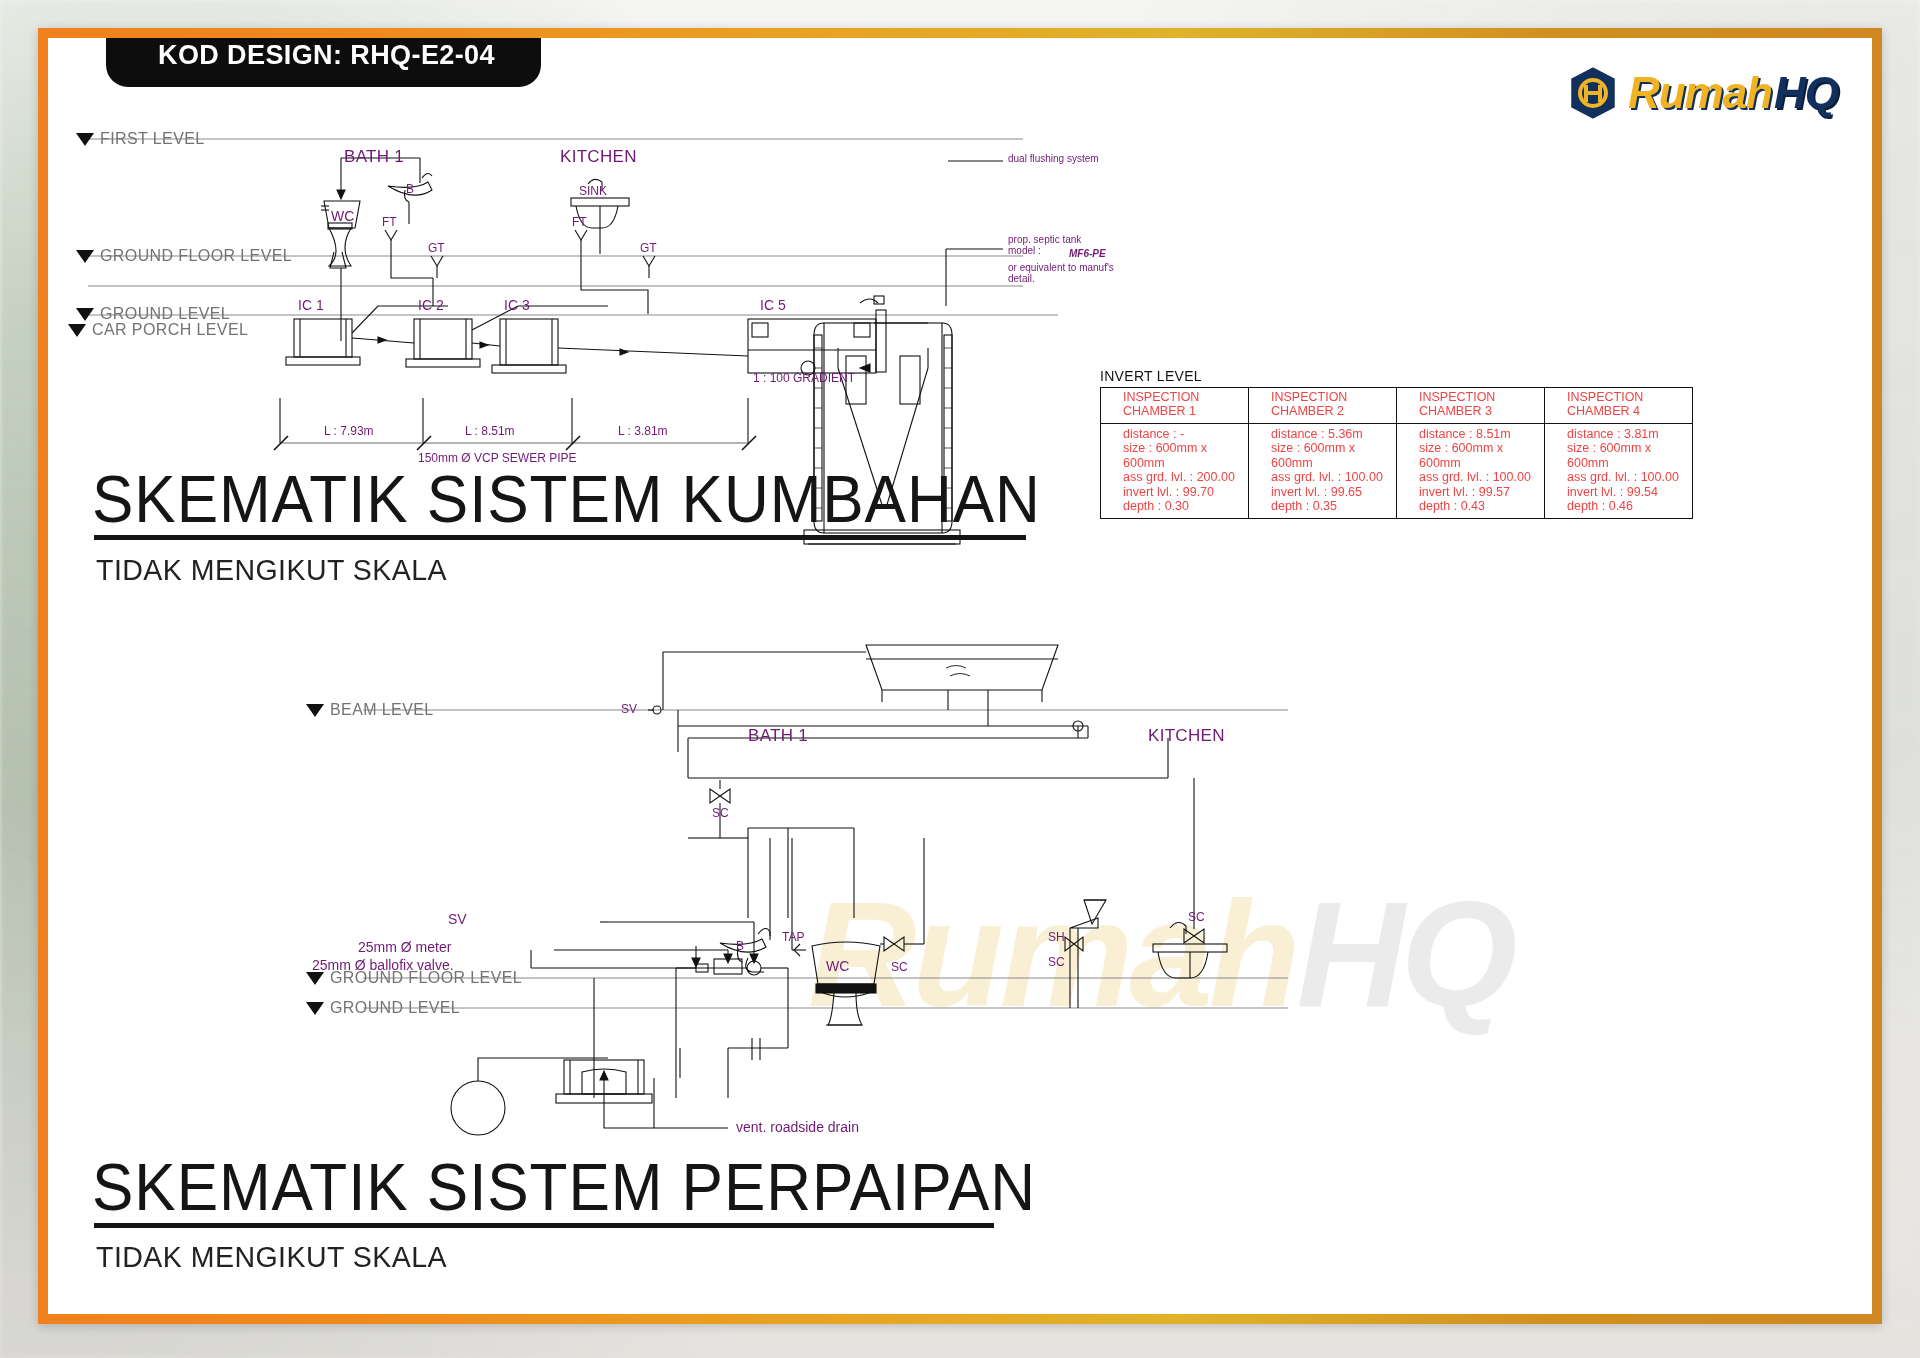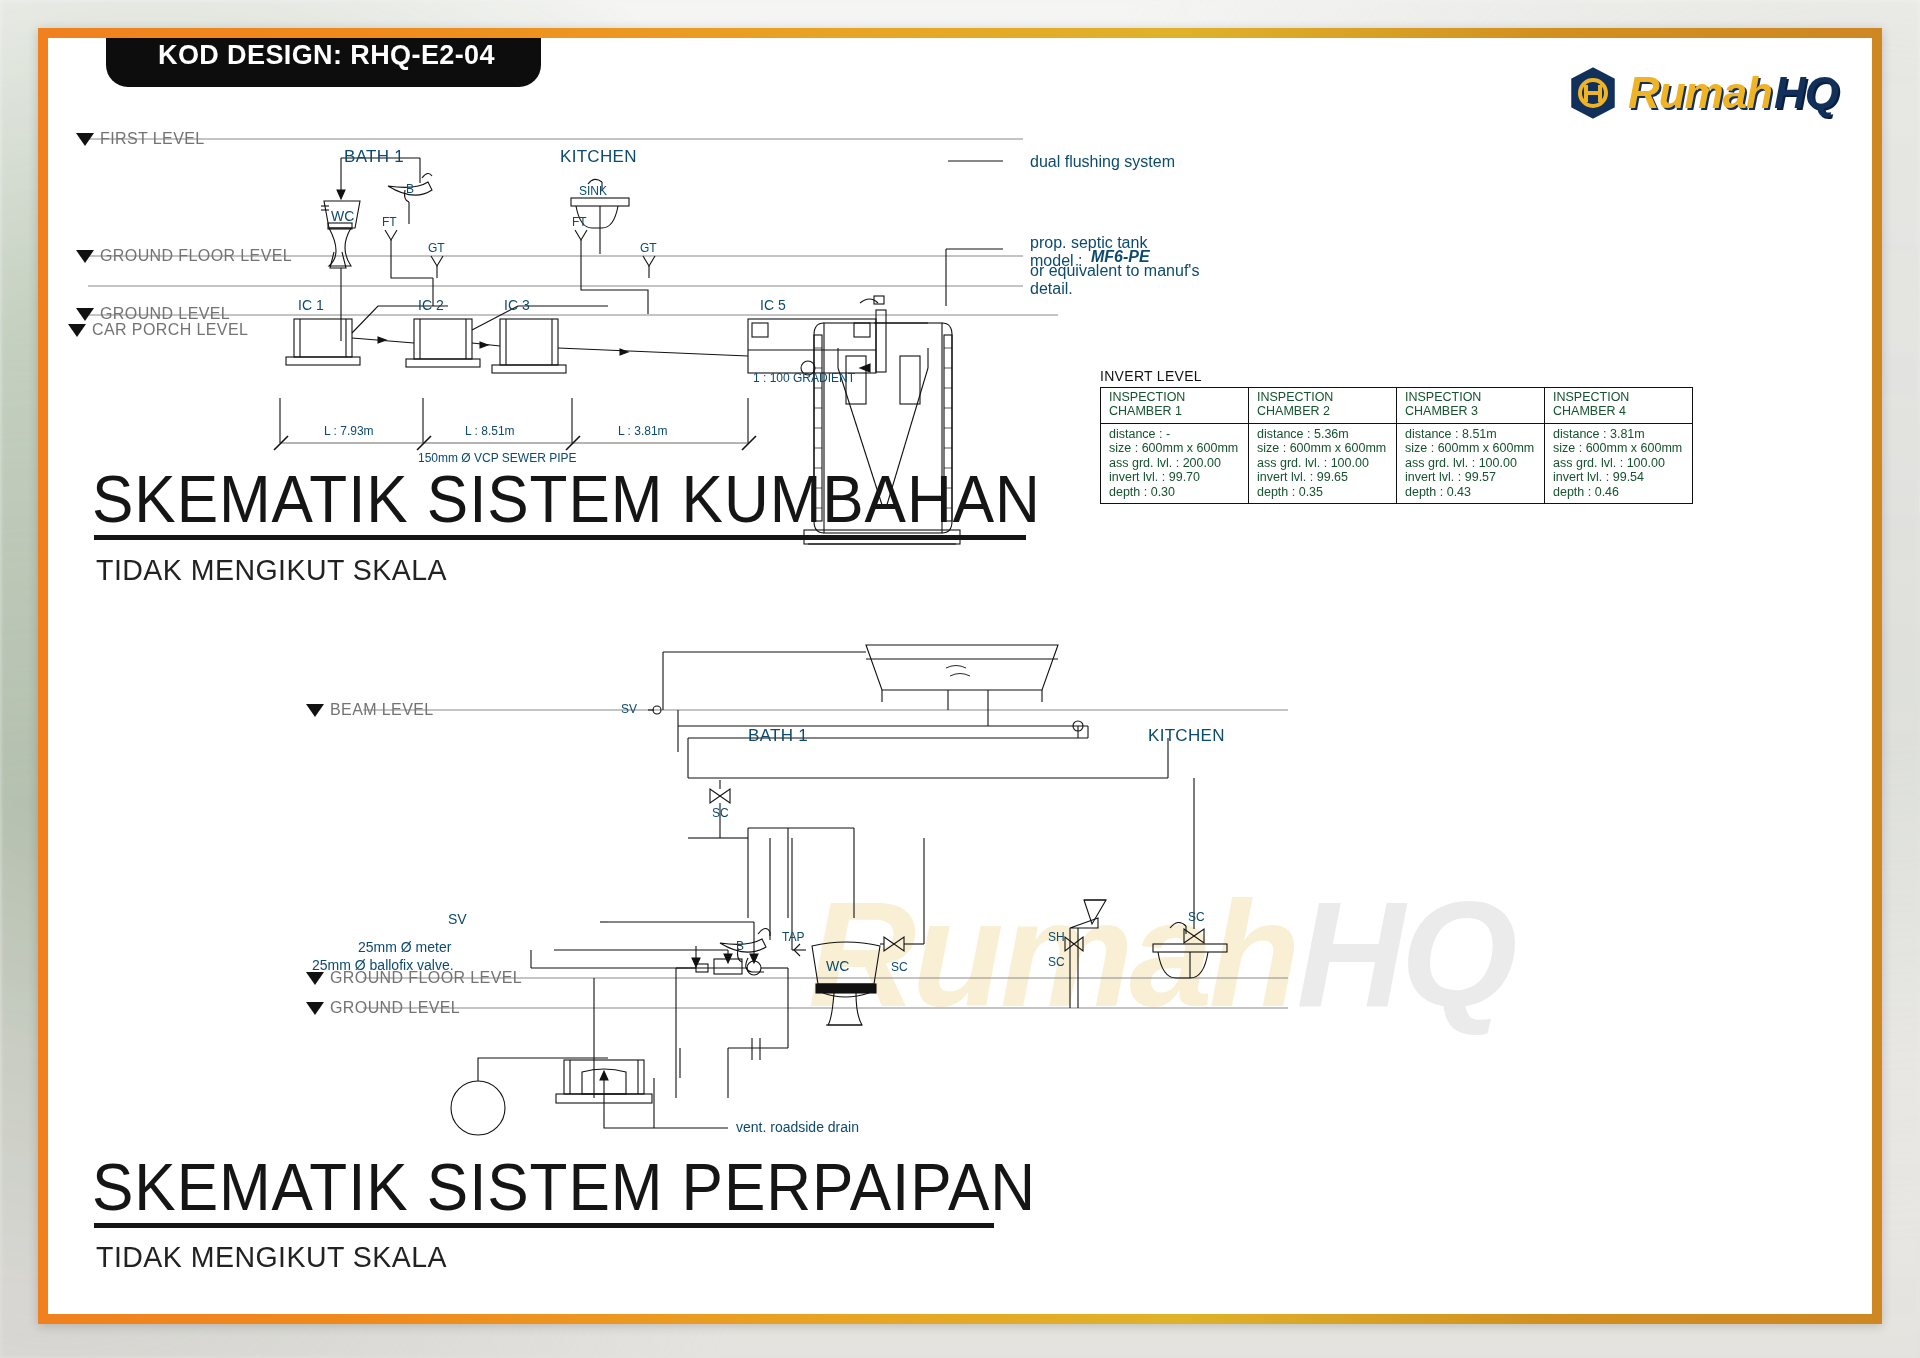--- a/index.html
+++ b/index.html
@@ -90,47 +90,47 @@
     position:absolute; z-index:4; height:5px; background:#151515;
   }
   .sect-sub {
     position:absolute; z-index:4;
     font-size: 30px; color:#222; letter-spacing:.5px;
     transform: scaleX(.95); transform-origin:left center;
     white-space:nowrap;
   }
 
   
-  .lbl { position:absolute; z-index:4; color:#0c4a6e; white-space:nowrap;
+  .lbl { position:absolute; z-index:4; color:#701a75; white-space:nowrap;
          font-family:"Liberation Sans", sans-serif; }
   .lbl.sm  { font-size: 12px; }
   .lbl.md  { font-size: 14px; }
   .lbl.lg  { font-size: 17px; letter-spacing:.3px;}
-  .lbl.note{ font-size: 16px; line-height: 1.12; white-space: pre-line; margin-left: 22px; }
+  .lbl.note{ font-size: 10px; line-height: 1.12; white-space: pre-line; }
   .lbl.b   { font-weight:700; font-style:italic; }
 
   
   .lvl { position:absolute; z-index:4; display:flex; align-items:center; gap:6px; }
   .lvl .tri {
     width:0;height:0;border-left:9px solid transparent;border-right:9px solid transparent;
     border-top:13px solid #111;
   }
   .lvl .txt { font-size:16px; letter-spacing:.4px; color:#737373; }
 
   
   .tbl-wrap { position:absolute; z-index:4; }
   .tbl-cap { font-size:14px; color:#111; margin-bottom:3px; letter-spacing:.3px;}
   table.invert { border-collapse: collapse; }
   table.invert td {
     border: 1px solid #111;
-    padding: 3px 5px 4px 8px;
+    padding: 3px 5px 4px 22px;
     vertical-align: top;
     font-size: 12.5px;
     line-height: 1.16;
-    color:#14532d;
+    color:#ef4444;
     white-space: pre-line;
     width: 148px;
   }
   table.invert td.head { line-height:1.1; }
 </style>
 </head>
 <body>
 
 <div id="page">
   <div class="bg-blur"></div>

